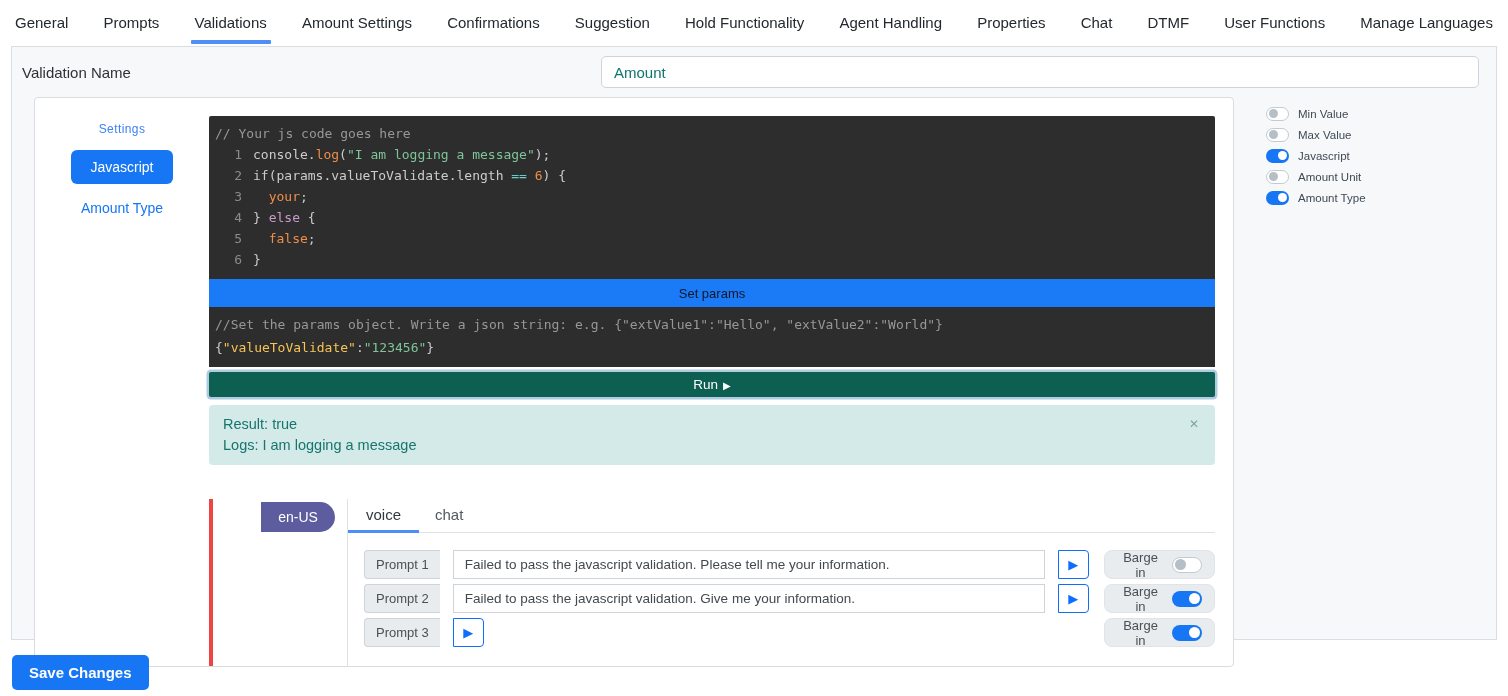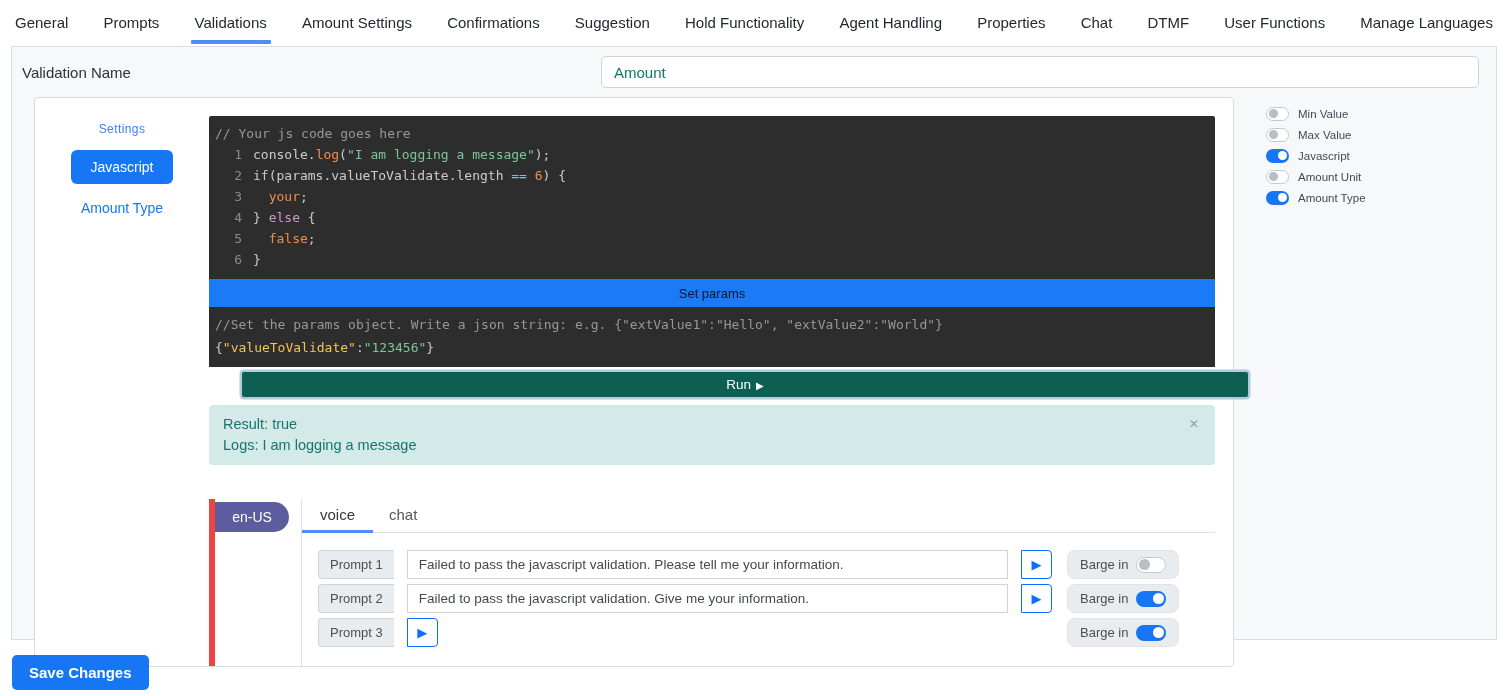--- a/index.html
+++ b/index.html
@@ -38,28 +38,28 @@
   .tok-s { color:#7ec699; }
   .tok-o { color:#67cdcc; }
   .tok-n, .tok-b { color:#f08d49; }
   .tok-k { color:#cc99cd; }
   .tok-y { color:#f8c555; }
 
   .bar-btn { display:block; width:100%; border:none; cursor:pointer; font-family:"Liberation Sans",sans-serif; }
   .set-params { height:28px; background:#1b7af5; color:#0f172a; font-size:13px; }
   .params-editor { background:#2d2d2d; padding:7px 6px 9px 6px; font-family:"DejaVu Sans Mono", monospace; font-size:13px; line-height:21px; }
   .params-json { margin-top:2px; white-space:pre; color:#ccc; }
-  .run-btn { height:25px; margin-top:5px; background:#0c5f51; color:#fff; font-size:13.5px; border-radius:2px; box-shadow:0 0 0 2.5px #aecbdf; position:relative;margin-left:33px; }
+  .run-btn { height:25px; margin-top:5px; background:#0c5f51; color:#fff; font-size:13.5px; border-radius:2px; box-shadow:0 0 0 2.5px #aecbdf; position:relative; }
   .run-btn .tri { font-size:10px; margin-left:5px; }
 
   .alert { margin-top:8px; background:#d3eae9; border-radius:4px; padding:9px 14px; position:relative; color:#17756c; font-size:14.5px; line-height:21px; }
   .alert .close { position:absolute; right:16px; top:9px; color:#7fa3a6; font-size:12px; cursor:pointer; }
 
   
-  .lang-section { margin-top:34px; display:flex; border-left:6px solid #ef4444; }
+  .lang-section { margin-top:34px; display:flex; border-left:4px solid #ef4444;padding-left:48px; }
   .badge-col { width:86px; flex:0 0 86px; padding-top:3px; }
   .lang-badge { display:inline-block; width:74px; background:#5c5c9e; color:#fff; font-size:14px; text-align:center; padding:7px 0; border-radius:0 16px 16px 0; }
   .lang-main { flex:1; border-left:1px solid #dee2e6; }
   .tabs-row { display:flex; border-bottom:1px solid #dee2e6; padding-left:14px; }
   .ltab { font-size:15px; color:#53595f; padding:7px 4px 9px 4px; margin-right:26px; cursor:pointer; position:relative; }
   .ltab.active { color:#33383d; }
   .ltab.active::after { content:""; position:absolute; left:-14px; right:-14px; bottom:-1px; height:3px; background:#4d8ff7; }
   .prompts { padding:17px 0 14px 16px; }
   .prow { display:flex; align-items:stretch; margin-bottom:5px; height:29px; }
   .igroup { display:flex; width:734px;gap:13px; }

